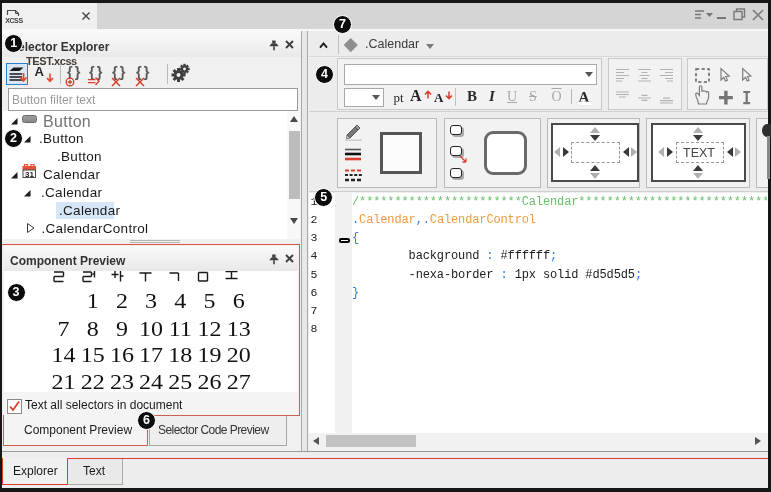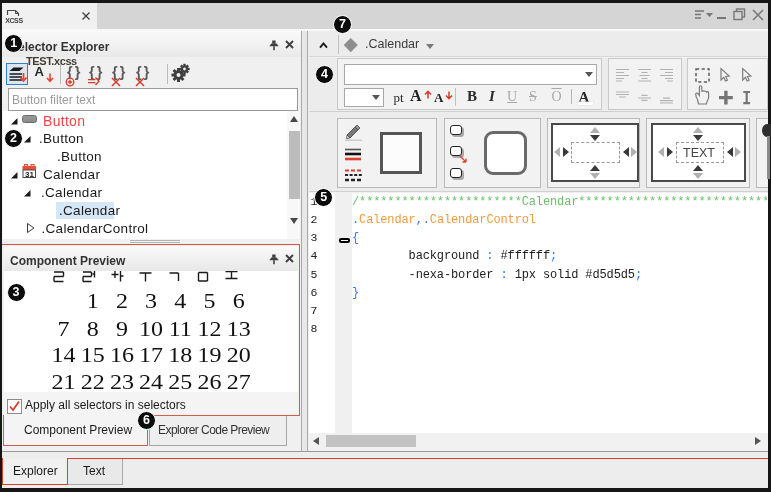--- a/index.html
+++ b/index.html
@@ -110,21 +110,21 @@
 
 <div class="p" style="left:8px;top:88px;width:289.5px;height:23px;background:#fff;border:1px solid #9a9a9a;"></div>
 <div class="p" style="left:12px;top:92.5px;font-size:12px;color:#9c9c9c;">Button filter text</div>
 
 <div class="p" style="left:3px;top:111px;width:297px;height:128px;background:#fff;"></div>
 
 <svg class="p" style="left:10.5px;top:117.5px;" width="7" height="7">
     <polygon points="0,6.5 6.5,6.5 6.5,0" fill="#1a1a1a"></polygon>
   </svg>
 <div class="p" style="left:21.5px;top:115px;width:15px;height:7.5px;background:linear-gradient(#9a9a9a,#8b8b8b);border:1px solid #6a6a6a;border-radius:2.5px;"></div>
-<div class="p" style="left:43px;top:112.5px;font-size:14px;letter-spacing:0.3px;color:#ef4444;">Button</div>
+<div class="p" style="left:43px;top:112.5px;font-size:16px;letter-spacing:0.3px;color:#737373;">Button</div>
 
 <svg class="p" style="left:23.5px;top:135.5px;" width="7" height="7">
     <polygon points="0,6.5 6.5,6.5 6.5,0" fill="#1a1a1a"></polygon>
   </svg>
 <div class="p" style="left:39px;top:130.5px;font-size:13.5px;letter-spacing:0.3px;color:#1a1a1a;">.Button</div>
 
 <div class="p" style="left:57px;top:148.5px;font-size:13.5px;letter-spacing:0.3px;color:#1a1a1a;">.Button</div>
 
 <svg class="p" style="left:10.5px;top:171.5px;" width="7" height="7">
     <polygon points="0,6.5 6.5,6.5 6.5,0" fill="#1a1a1a"></polygon>
@@ -224,25 +224,25 @@
  <svg style="position:absolute;left:221.4px;top:0px;" width="14" height="12">
       <path d="M0.5 0.5 h12 M6.5 0.5 v7 M0.5 7.5 h12" stroke="#1a1a1a" stroke-width="1.4" fill="none"></path>
     </svg>
 </div>
 <div class="p" style="left:4px;top:392px;width:294px;height:23px;background:#f4f4f4;"></div>
 
 <div class="p" style="left:7px;top:399px;width:15px;height:15px;background:#fff;border:1px solid #8a8a8a;"></div>
 <svg class="p" style="left:8px;top:400px;" width="13" height="13" viewBox="0 0 13 13">
  <path d="M2 6.5 L5 10 L11 1.5" stroke="#d8422f" stroke-width="1.8" fill="none"></path>
 </svg>
-<div class="p" style="left:25px;top:398px;font-size:12px;color:#1a1a1a;">Apply all selectors in selectors</div>
+<div class="p" style="left:25px;top:398px;font-size:12px;color:#1a1a1a;">Text all selectors in document</div>
 
 <div class="p" style="left:24px;top:423px;font-size:12px;color:#1a1a1a;">Component Preview</div>
 <div class="p" style="left:149px;top:416px;width:138px;height:30px;background:#eee;border:1px solid #a6a6a6;border-top:none;"></div>
-<div class="p" style="left:158px;top:423px;font-size:12px;letter-spacing:-0.55px;color:#333;">Explorer Code Preview</div>
+<div class="p" style="left:158px;top:423px;font-size:12px;letter-spacing:-0.55px;color:#333;">Selector Code Preview</div>
 
 <div class="p" style="left:300.5px;top:31px;width:1px;height:420px;background:#a8a8a8;"></div>
 <div class="p" style="left:301.5px;top:31px;width:5.5px;height:420px;background:#e8e8e8;"></div>
 <div class="p" style="left:307px;top:31px;width:1.2px;height:420px;background:#a8a8a8;"></div>
 <div class="p" style="left:309px;top:31px;width:459px;height:26px;background:#ececec;border-bottom:1px solid #d8d8d8;"></div>
 <svg class="p" style="left:319px;top:41.5px;" width="9" height="7" viewBox="0 0 9 7">
  <path d="M1 5.7 L4.5 1.5 L8 5.7" stroke="#1a1a1a" stroke-width="1.9" fill="none"></path>
 </svg>
 <div class="p" style="left:338px;top:35px;width:1px;height:19px;background:#c0c0c0;"></div>
 <div class="p" style="left:346px;top:40.2px;width:9.5px;height:9.5px;background:#8e8e8e;transform:rotate(45deg);"></div>

